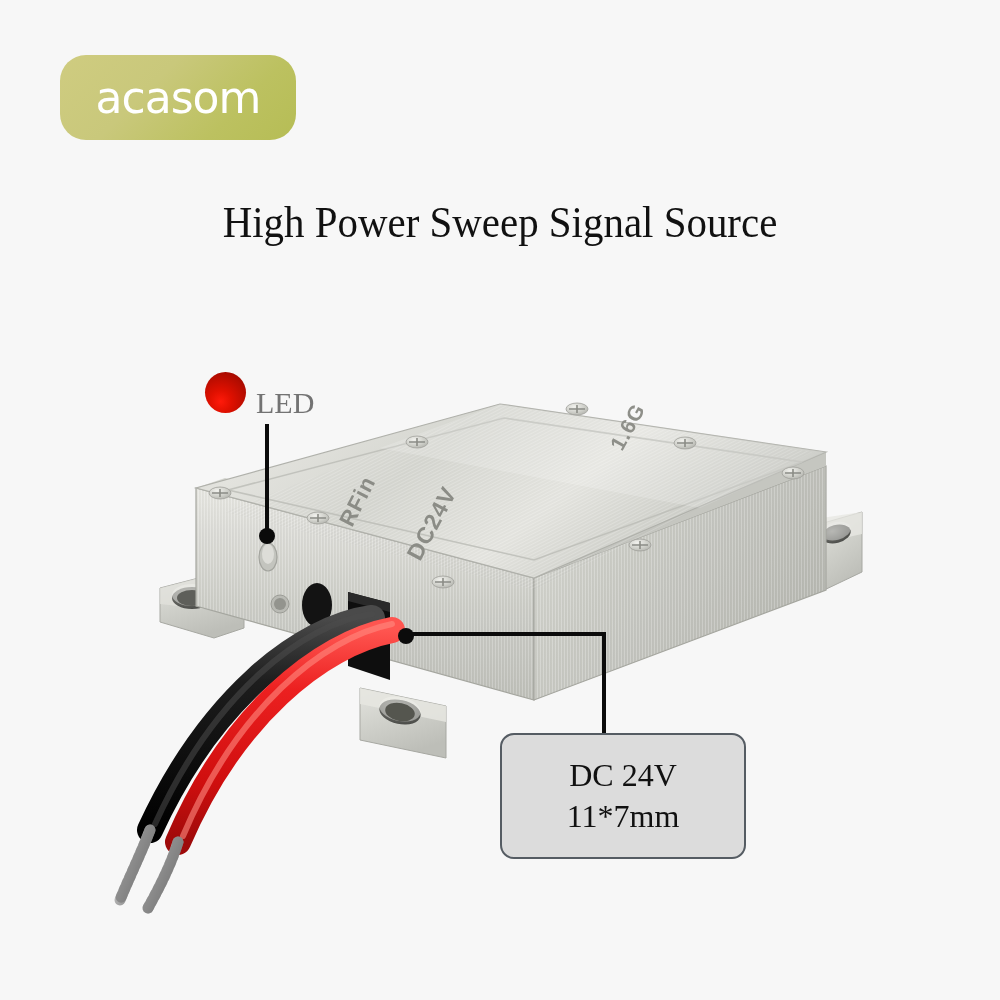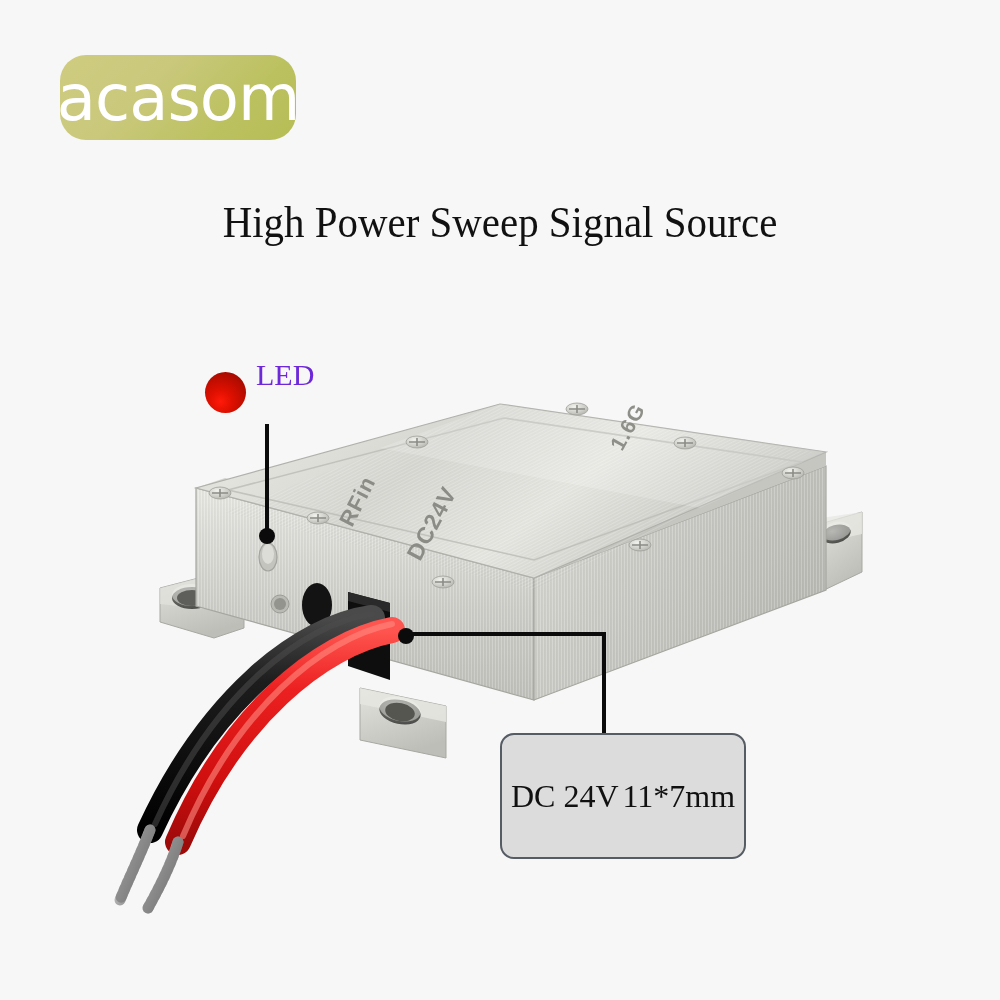--- a/index.html
+++ b/index.html
@@ -16,43 +16,43 @@
   .logo-badge {
     position: absolute; left: 60px; top: 55px;
     width: 236px; height: 85px;
     border-radius: 26px;
     background: linear-gradient(135deg, #cfcc80 0%, #c9c87b 38%, #bcc160 72%, #b6bd55 100%);
     box-shadow: 0 0 0 0 rgba(0,0,0,0);
   }
   .logo-text {
     position: absolute; left: 0; top: 0; width: 100%; height: 100%;
     display: flex; align-items: center; justify-content: center;
-    color: #ffffff; font-size: 64px; letter-spacing: -1px;
+    color: #ffffff; font-size: 44px; letter-spacing: -1px;
     font-family: "DejaVu Sans", sans-serif; font-weight: 400;
     line-height: 1;
   }
 
   
   .title {
     position: absolute; left: 0; top: 197px; width: 1000px;
     text-align: center;
     font-size: 44px; color: #111; letter-spacing: 0px;
     font-family: "Liberation Serif", serif;
     transform: scaleX(0.93); transform-origin: 50% 50%;
   }
 
   
   .led-dot {
     position: absolute; left: 205px; top: 372px; width: 41px; height: 41px;
     border-radius: 50%;
     background: radial-gradient(circle at 38% 72%, #ff1a0a 0%, #e01000 28%, #b30c00 68%, #8a0700 100%);
   }
   .led-label {
-    position: absolute; left: 256px; top: 358px;
-    font-size: 30px; color: #6d28d9; font-family: "Liberation Serif", serif;
+    position: absolute; left: 256px; top: 386px;
+    font-size: 30px; color: #737373; font-family: "Liberation Serif", serif;
   }
   .led-leader {
     position: absolute; left: 265px; top: 424px; width: 4px; height: 112px;
     background: #0b0b0b;
   }
   .led-leader-dot {
     position: absolute; left: 259px; top: 528px; width: 16px; height: 16px;
     border-radius: 50%; background: #0b0b0b;
   }
 
@@ -63,21 +63,21 @@
   .dc-dot {
     position: absolute; left: 398px; top: 628px; width: 16px; height: 16px;
     border-radius: 50%; background: #0b0b0b;
   }
   .dc-h { position: absolute; left: 406px; top: 632px; width: 200px; height: 4px; background: #0b0b0b; }
   .dc-v { position: absolute; left: 602px; top: 632px; width: 4px; height: 104px; background: #0b0b0b; }
 
   .callout {
     position: absolute; left: 500px; top: 733px; width: 246px; height: 126px;
     background: #dcdcdc; border: 2px solid #555c63; border-radius: 14px;
-    display: flex; align-items: center; justify-content: center;
+    display: flex; flex-direction: column; align-items: center; justify-content: center;
     gap: 4px;
   }
   .callout-line { font-size: 32px; color: #111; font-family: "Liberation Serif", serif; line-height: 1.15; }
 </style>
 </head>
 <body>
 
 <div id="stage">
 
   <div class="logo-badge">

